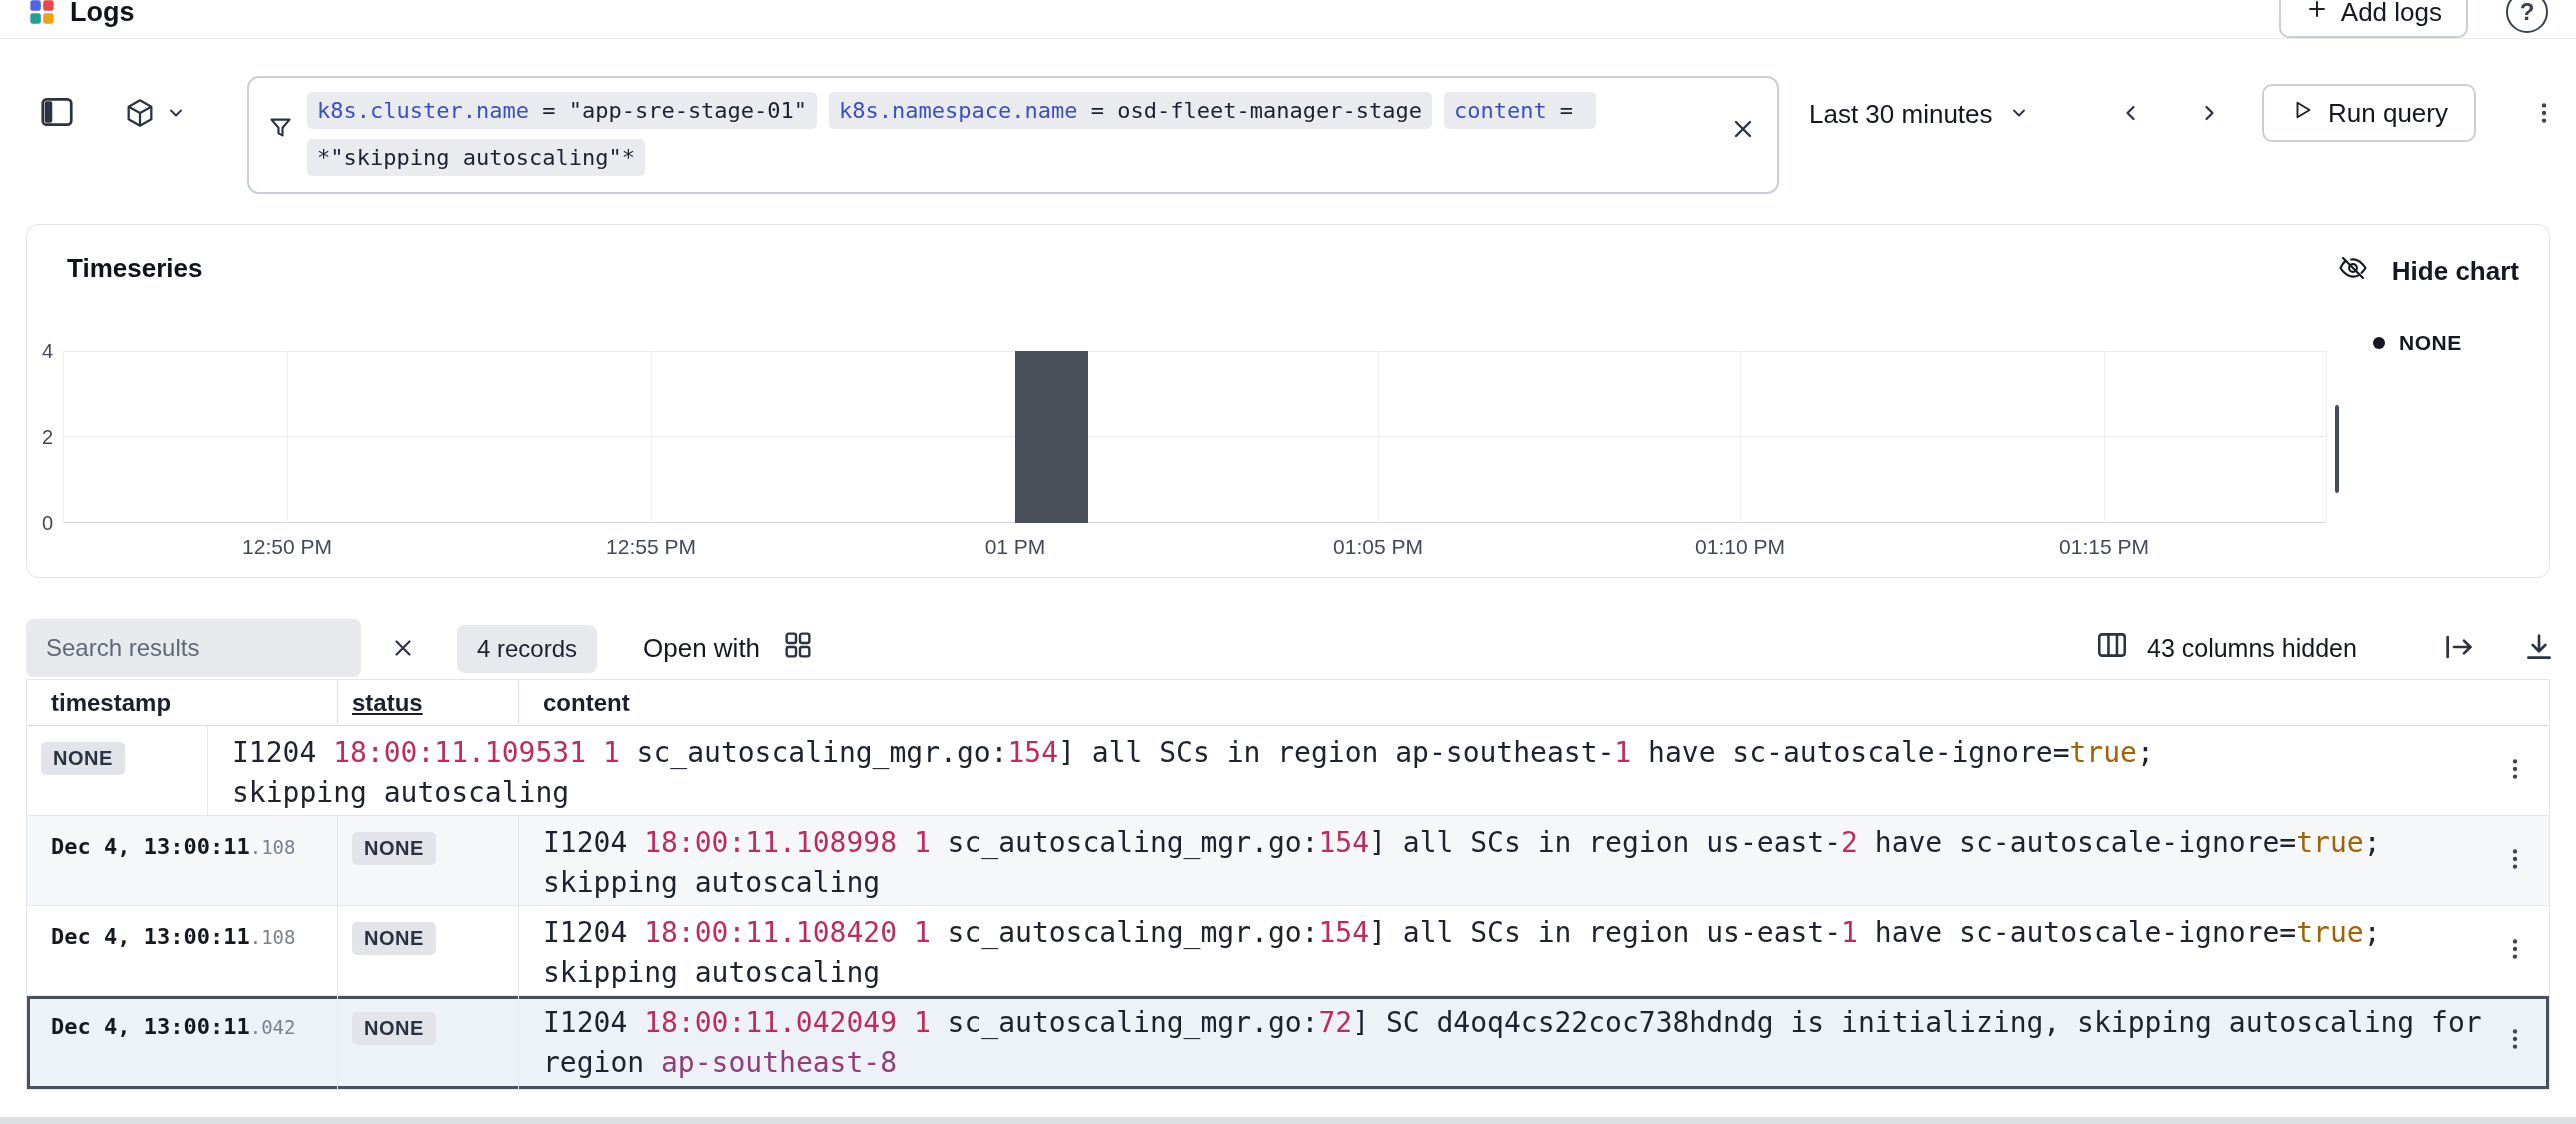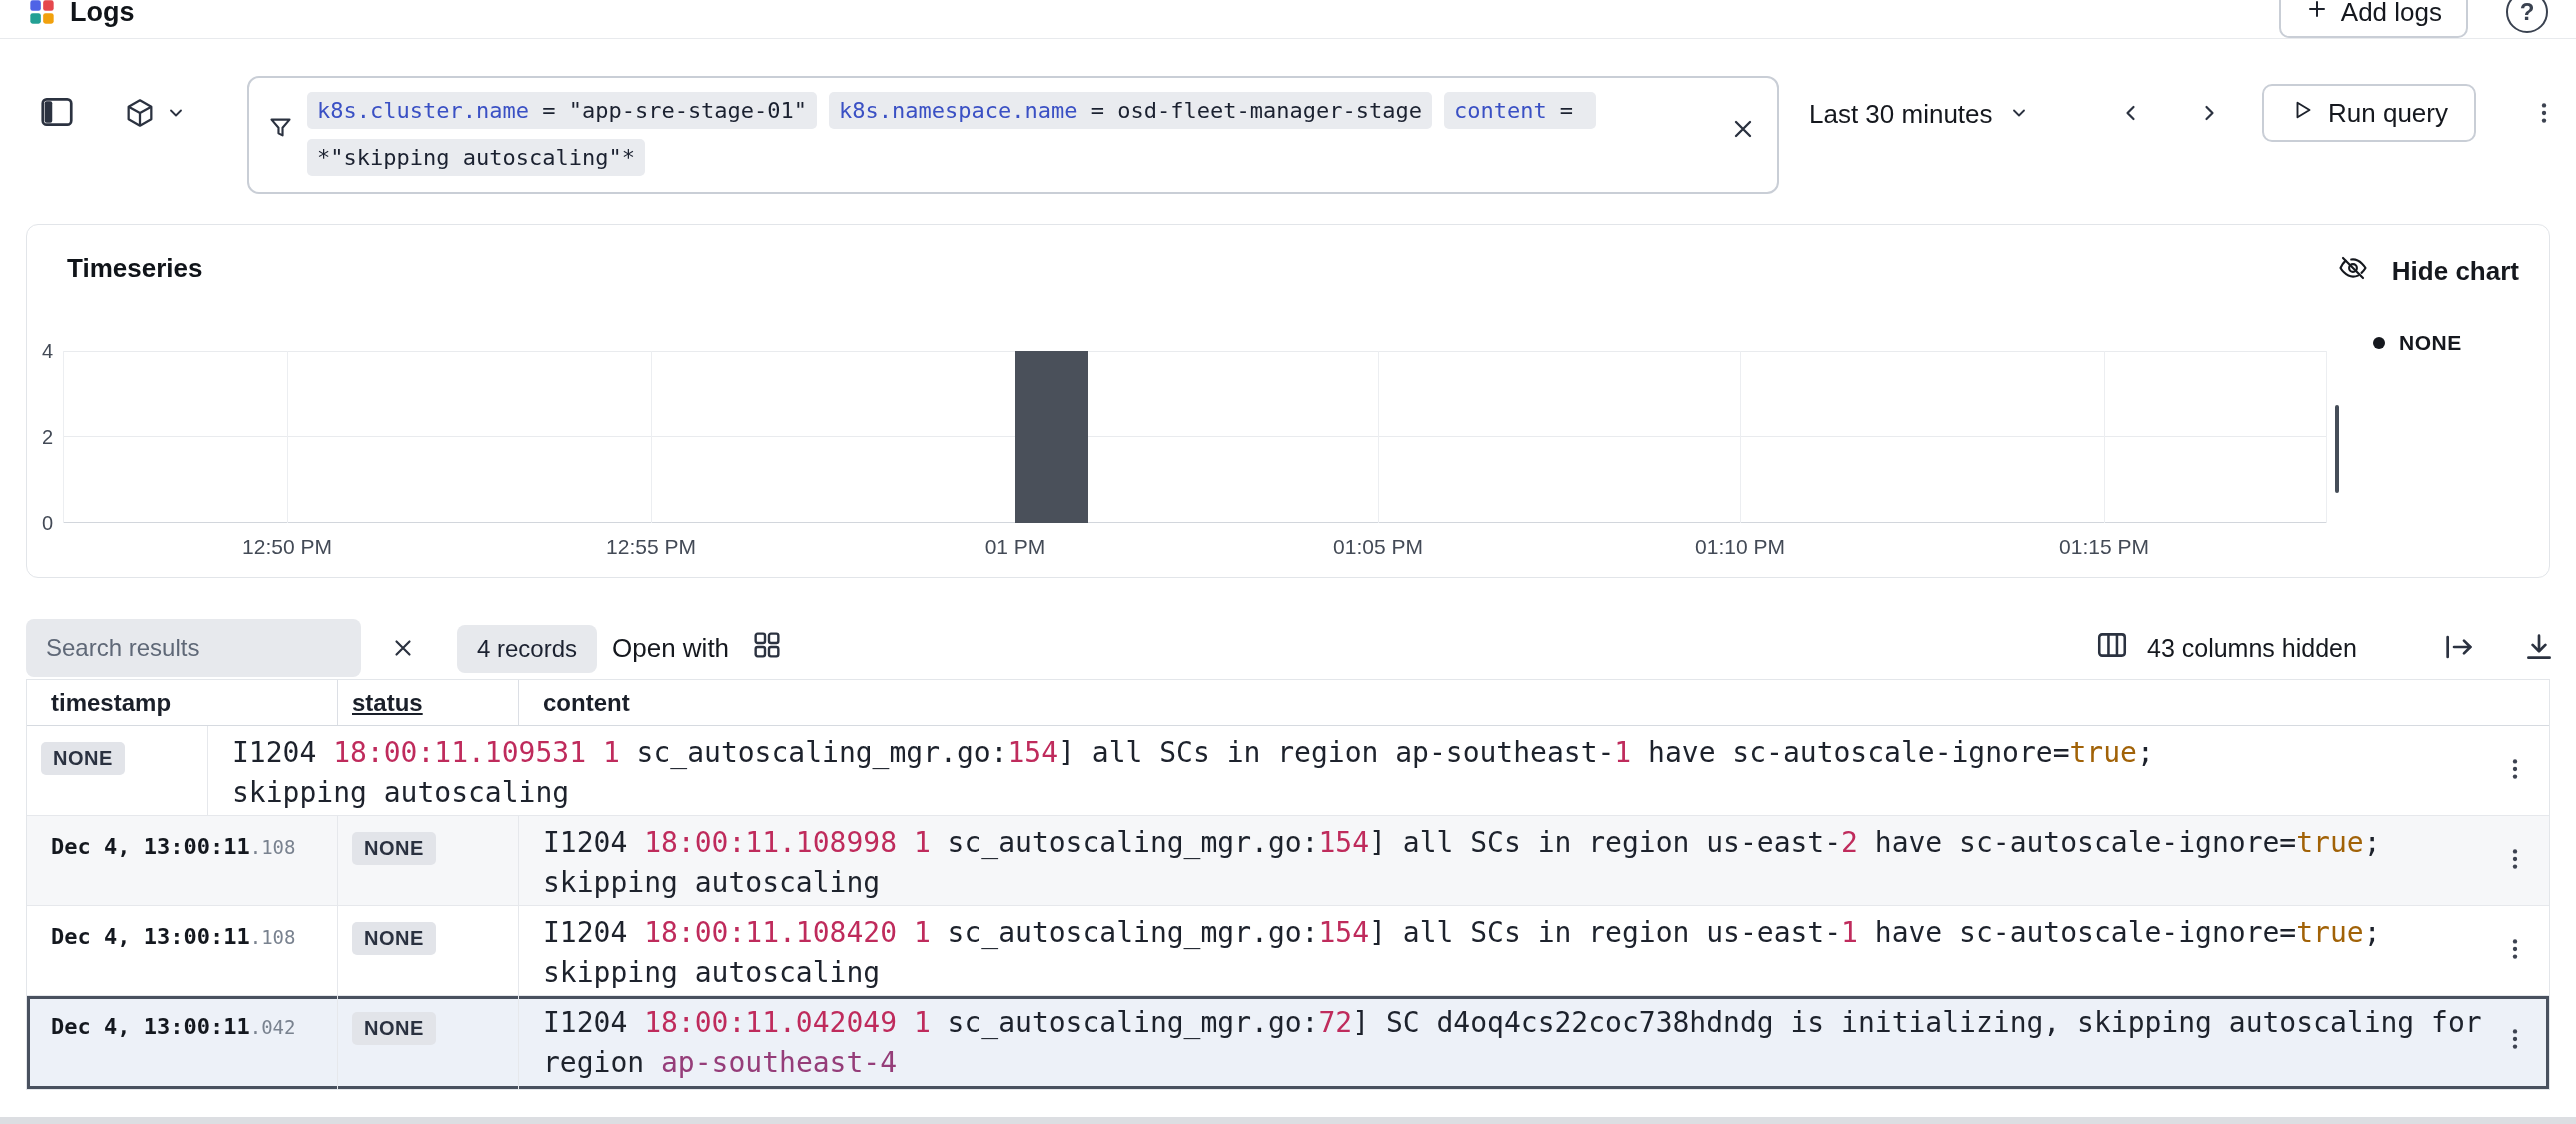--- a/index.html
+++ b/index.html
@@ -50,21 +50,21 @@
   .chart-scroll { position:absolute; left:2308px; top:180px; width:4px; height:88px; background:#454d58; border-radius:2px; }
   .legend { position:absolute; left:2346px; top:106px; display:flex; align-items:center; gap:14px; }
   .legend-dot { width:12px; height:12px; border-radius:50%; background:#15181e; }
   .legend-label { font-size:21px; font-weight:600; color:#15181e; letter-spacing:0.5px; }
 
   
   .search-input { position:absolute; left:26px; top:619px; width:335px; height:58px; background:#e7e9ed; border:none; border-radius:8px; padding:0 20px; font-size:24px; font-family:"Liberation Sans",sans-serif; color:#2b3240; }
   .search-input::placeholder { color:#5f6877; }
   .clear-search-btn { position:absolute; left:381px; top:627px; width:44px; height:44px; }
   .records-badge { position:absolute; left:457px; top:625px; height:48px; display:flex; align-items:center; padding:12px 20px; background:#e7e9ed; border-radius:8px; font-size:24px; font-weight:500; color:#1b2130; }
-  .open-with-btn { position:absolute; left:612px; top:619px; height:58px; gap:22px; font-size:26px; font-weight:500; color:#15181e; }
+  .open-with-btn { position:absolute; left:643px; top:619px; height:58px; gap:22px; font-size:26px; font-weight:500; color:#15181e; }
   .columns-hidden-btn { position:absolute; left:2095px; top:619px; height:58px; gap:18px; font-size:25px; font-weight:500; color:#15181e; }
   .export-btn { position:absolute; left:2436px; top:625px; width:46px; height:46px; }
   .download-btn { position:absolute; left:2516px; top:625px; width:46px; height:46px; }
 
   
   .table { position:absolute; left:26px; top:679px; width:2524px; border:1px solid #e3e6ea; border-bottom:none; background:#fff; }
   .thead { display:flex; height:46px; align-items:center; border-bottom:1px solid #d6dae0; }
   .hcell { height:100%; line-height:46px; font-size:24px; font-weight:700; color:#1a1f29; }
   .h-ts { width:311px; padding-left:24px; border-right:1px solid #dcdfe5; }
   .h-st { width:181px; padding-left:14px; border-right:1px solid #dcdfe5;text-decoration:underline; }
@@ -319,21 +319,21 @@
               <circle cx="12" cy="12" r="2"></circle>
               <circle cx="12" cy="19" r="2"></circle>
             </svg></span>
         </button>
       </div>
       <div class="trow selected">
         <div class="cell c-ts"><span class="ts-main">Dec 4, 13:00:11</span><span class="ts-ms">.042</span></div>
         <div class="cell c-st"><span class="none-chip">NONE</span></div>
         <div class="cell c-ct">
           <div class="cline"><span style="color: rgb(29, 34, 44);">I1204 </span><span style="color: rgb(191, 43, 92);">18:00:11.042049</span><span style="color: rgb(29, 34, 44);"> </span><span style="color: rgb(191, 43, 92);">1</span><span style="color: rgb(29, 34, 44);"> sc_autoscaling_mgr.go:</span><span style="color: rgb(191, 43, 92);">72</span><span style="color: rgb(29, 34, 44);">] SC d4oq4cs22coc738hdndg is initializing, skipping autoscaling for</span></div>
-          <div class="cline"><span style="color: rgb(29, 34, 44);">region </span><span style="color: rgb(149, 61, 121);">ap-southeast-4</span></div>
+          <div class="cline"><span style="color: rgb(29, 34, 44);">region </span><span style="color: rgb(149, 61, 121);">ap-southeast-8</span></div>
         </div>
         <button class="row-menu">
           <span><svg viewBox="0 0 24 24" width="26" height="26" fill="#3c4250">
               <circle cx="12" cy="5" r="2"></circle>
               <circle cx="12" cy="12" r="2"></circle>
               <circle cx="12" cy="19" r="2"></circle>
             </svg></span>
         </button>
       </div>
     </div>

